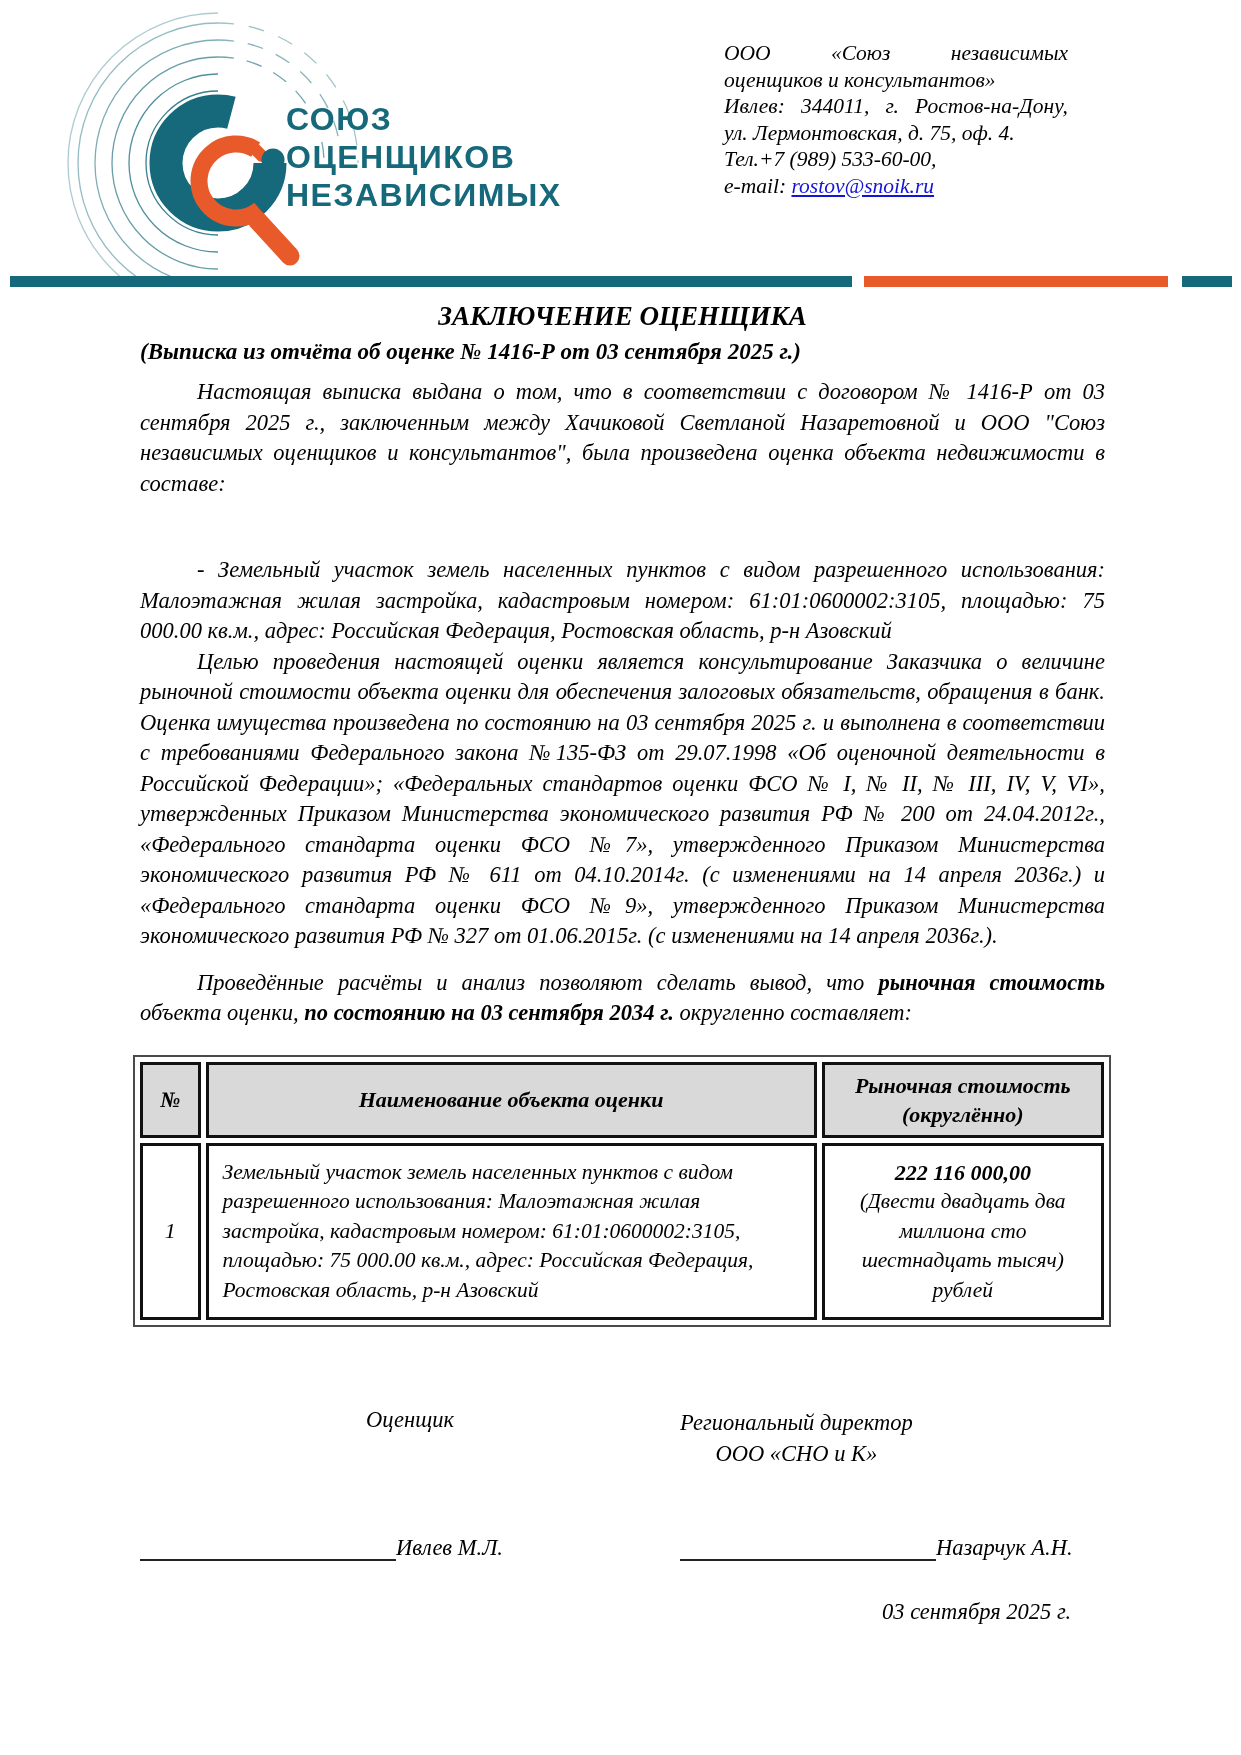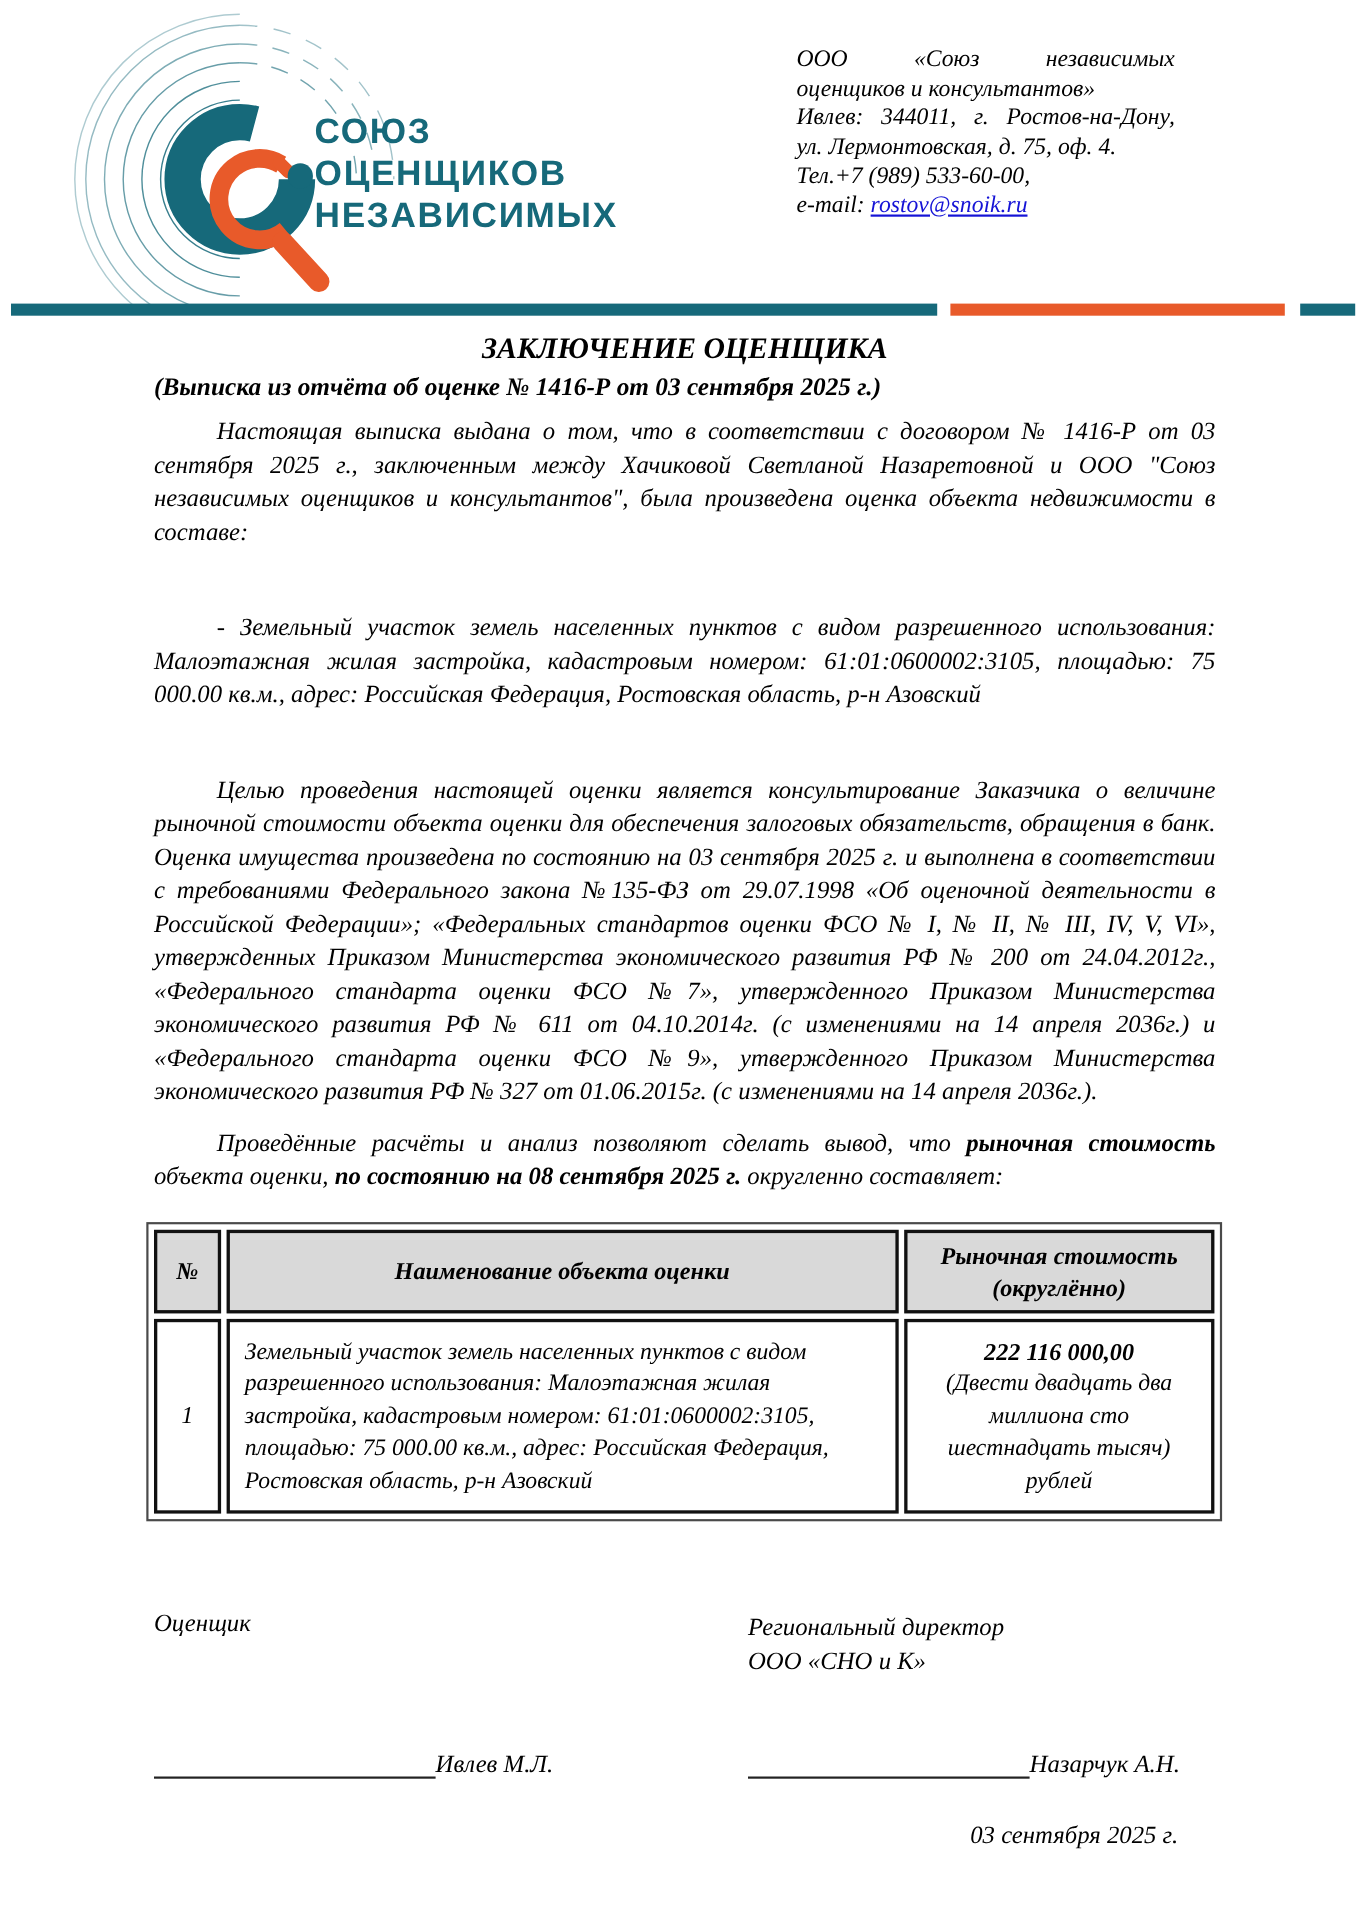--- a/index.html
+++ b/index.html
@@ -37,21 +37,21 @@
   .content { position:absolute; top:287px; left:140px; width:965px; }
   .doc-title   { text-align:center; font-weight:bold; font-style:italic; font-size:27px; margin-top:14px; }
   .doc-subtitle{ text-align:left; font-weight:bold; font-style:italic; font-size:23px; margin-top:7px; }
 
   .para {
     font-style:italic; font-size:22.5px; line-height:30.5px;
     text-align:justify; text-indent:57px; margin:0;
   }
   .p1 { margin-top:12px; }
   .p2 { margin-top:56px; }
-  .p3 { margin-top:56px; }
+  .p3 { }
   .p4 { margin-top:16px; }
   .b  { font-weight:bold; }
 
   
   table.val {
     border:2px solid #4a4a4a; border-collapse:separate; border-spacing:5px;
     margin-top:26px; margin-left:-7px; width:978px; table-layout:fixed;
     font-style:italic;
   }
   table.val th, table.val td { border:3px solid #111; }
@@ -59,21 +59,21 @@
     background:#D9D9D9; font-size:22px; font-weight:bold; text-align:center;
     padding:6px 8px; line-height:29px;
   }
   td.cell-num  { text-align:center; font-size:22px; }
   td.cell-name { font-size:21.5px; line-height:29.5px; padding:12px 14px; }
   td.cell-value{ text-align:center; font-size:21.5px; line-height:29.5px; padding:12px 14px; }
   .amount { display:block; font-weight:bold; font-size:22px; }
 
   
   .signatures { margin-top:80px; font-style:italic; font-size:22.5px; }
-  .sig-roles { display:flex; }
+  .sig-roles { display:flex;text-align:center; }
   .sig-col-left { width:540px; }
   .sig-col-right { line-height:31px; }
   .sig-row { display:flex; margin-top:66px; }
   .sig-line {
     display:inline-block; width:256px; height:24px;
     border-bottom:2px solid #222; vertical-align:bottom;
   }
   .sig-date { margin-top:38px; padding-left:742px; white-space:nowrap; }
 </style>
 </head>
@@ -137,21 +137,21 @@
 
     <div class="doc-title">ЗАКЛЮЧЕНИЕ ОЦЕНЩИКА</div>
     <div class="doc-subtitle">(Выписка из отчёта об оценке № 1416-Р от 03 сентября 2025 г.)</div>
 
     <p class="para p1">Настоящая выписка выдана о том, что в соответствии с договором № 1416-Р от 03 сентября 2025 г., заключенным между Хачиковой Светланой Назаретовной и ООО "Союз независимых оценщиков и консультантов", была произведена оценка объекта недвижимости в составе:</p>
 
     <p class="para p2">- Земельный участок земель населенных пунктов с видом разрешенного использования: Малоэтажная жилая застройка, кадастровым номером: 61:01:0600002:3105, площадью: 75 000.00 кв.м., адрес:  Российская Федерация, Ростовская область, р-н Азовский</p>
 
     <p class="para p3">Целью проведения настоящей оценки является консультирование Заказчика о величине рыночной стоимости объекта оценки для обеспечения залоговых обязательств, обращения в банк. Оценка имущества произведена по состоянию на 03 сентября 2025 г. и выполнена в соответствии с требованиями Федерального закона №135-ФЗ от 29.07.1998 «Об оценочной деятельности в Российской Федерации»; «Федеральных стандартов оценки ФСО № I, № II, № III, IV, V, VI», утвержденных Приказом Министерства экономического развития РФ № 200 от 24.04.2012г., «Федерального стандарта оценки ФСО №7», утвержденного Приказом Министерства экономического развития РФ № 611 от 04.10.2014г. (с изменениями на 14 апреля 2036г.) и «Федерального стандарта оценки ФСО №9», утвержденного Приказом Министерства экономического развития РФ № 327 от 01.06.2015г. (с изменениями на 14 апреля 2036г.).</p>
 
-    <p class="para p4"><span>Проведённые расчёты и анализ позволяют сделать вывод, что </span><span class="b">рыночная стоимость</span><span> объекта оценки, </span><span class="b">по состоянию на 08 сентября 2025 г.</span><span> округленно составляет:</span></p>
+    <p class="para p4"><span>Проведённые расчёты и анализ позволяют сделать вывод, что </span><span class="b">рыночная стоимость</span><span> объекта оценки, </span><span class="b">по состоянию на 03 сентября 2034 г.</span><span> округленно составляет:</span></p>
 
     <table class="val">
       <colgroup>
           <col style="width:60px">
           <col style="width:606px">
           <col style="width:280px">
         </colgroup>
       <tbody>
           <tr>
         <th>№</th>

